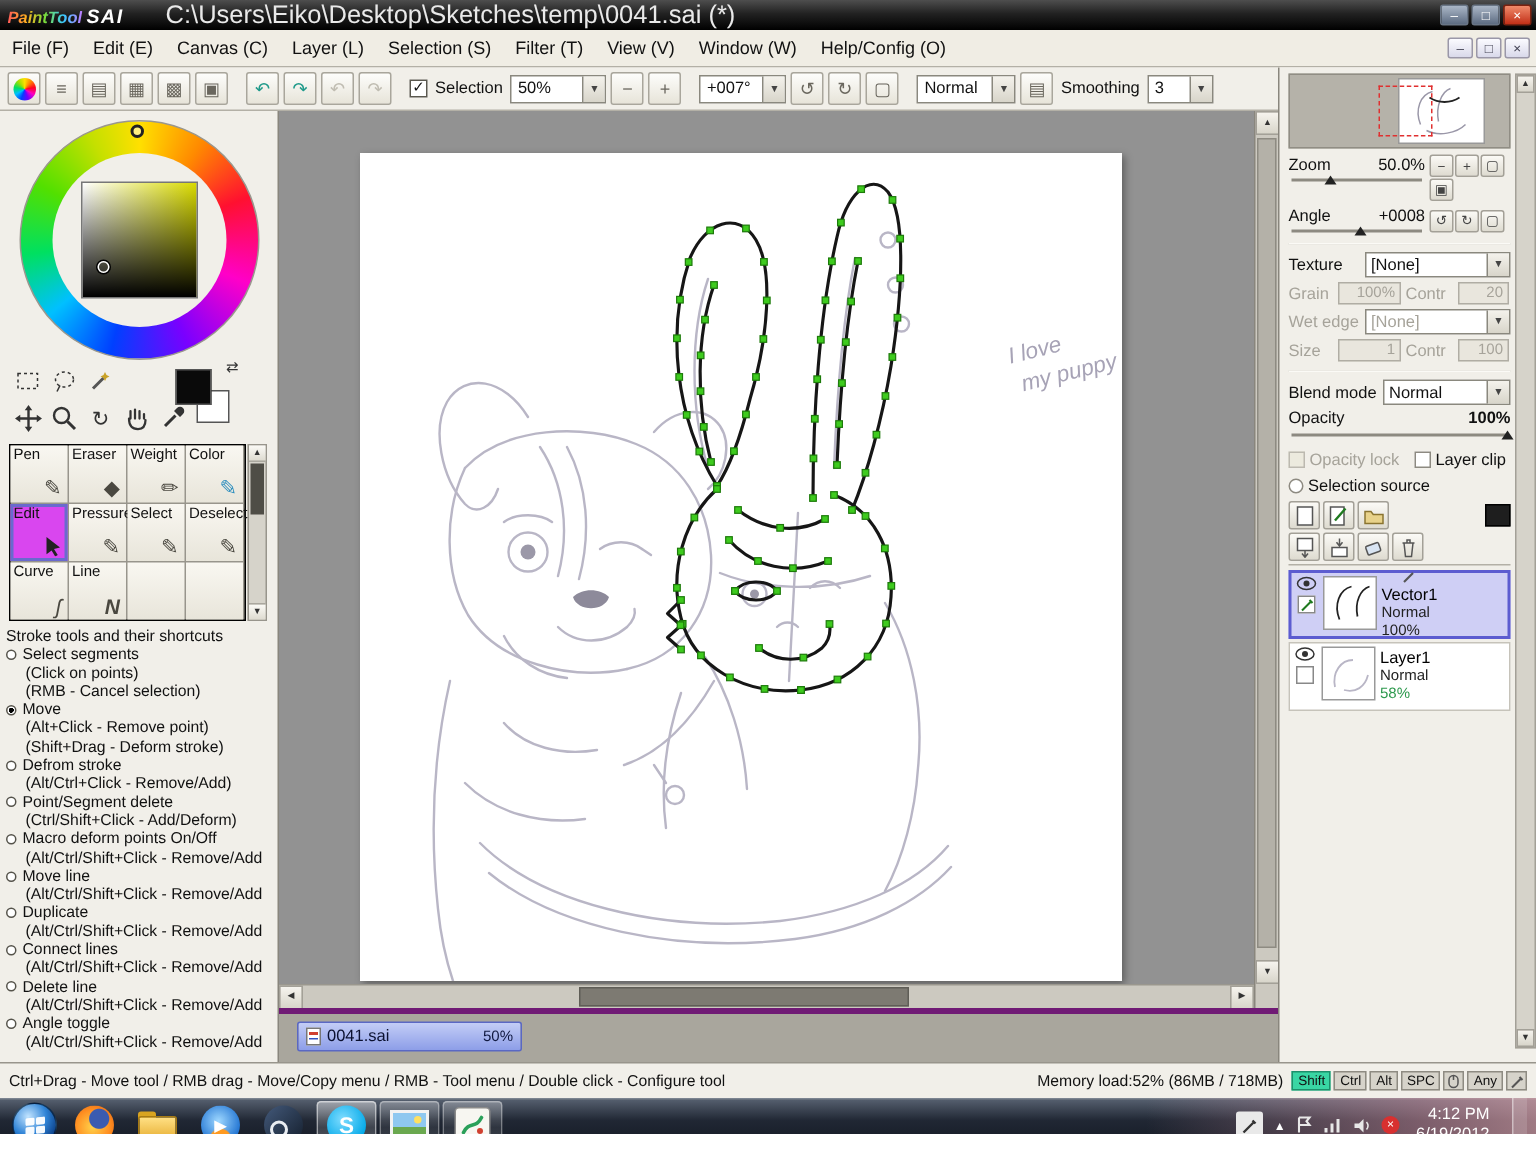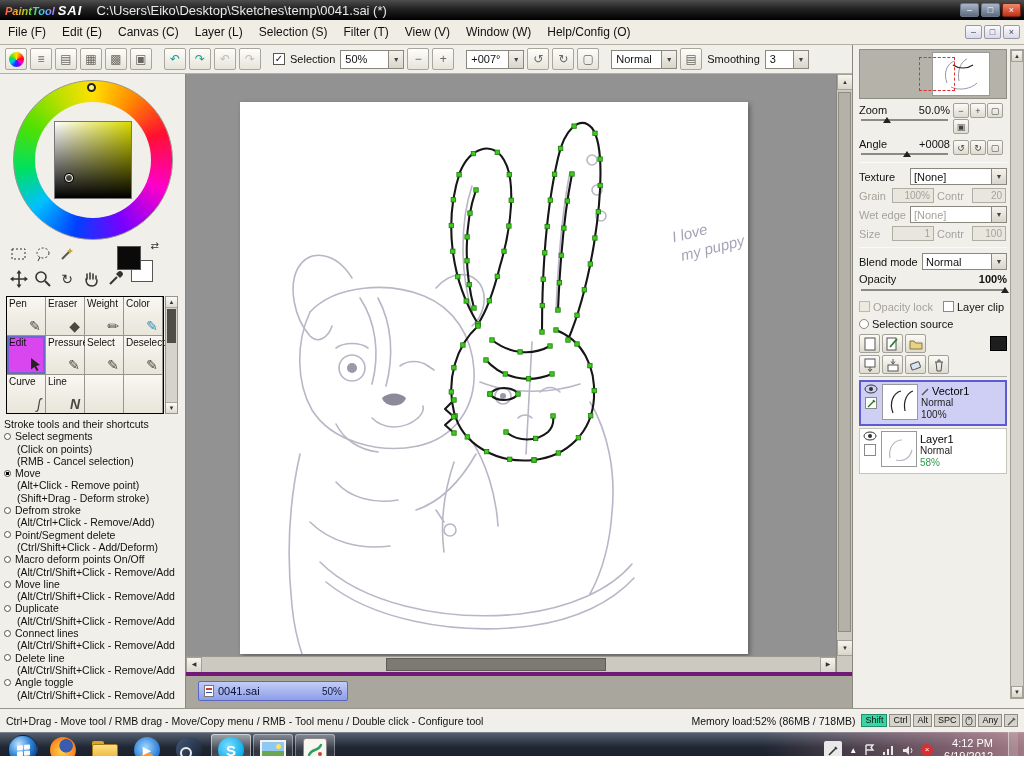--- a/index.html
+++ b/index.html
@@ -8,21 +8,21 @@
   #app { position:relative; width:1024px; height:756px; background:#f1efe9; overflow:hidden; }
 
   
   .titlebar { position:absolute; left:0; top:0; width:1024px; height:20px;
     background:linear-gradient(#4e4e4e,#222 45%,#000); display:flex; align-items:center; padding:0 3px; }
   .logo { display:flex; align-items:baseline; gap:3px; margin-left:2px; }
   .logo-paint { font-size:11px; font-style:italic; font-weight:bold;
     background:linear-gradient(90deg,#ff5a5a,#ffb020,#7ade3a,#39c8ff,#c07aff);
     -webkit-background-clip:text; background-clip:text; color:transparent; }
   .logo-sai { font-size:13px; font-style:italic; font-weight:bold; color:#fff; letter-spacing:1px; }
-  .title-path { margin-left:14px; color:#e9e9e9; font-size:13px; }
+  .title-path { margin-left:28px; color:#e9e9e9; font-size:17px; }
   .win-btns { margin-left:auto; display:flex; gap:2px; }
   .wbtn { width:19px; height:14px; border:1px solid #6a7686; border-radius:2px; color:#fff; font-size:9px;
     line-height:12px; text-align:center; background:linear-gradient(#aab6c6,#5d6c82); }
   .wbtn.close { background:linear-gradient(#f08a6a,#c23018); border-color:#7c2210; }
 
   
   .menubar { position:absolute; left:0; top:20px; width:1024px; height:25px; background:#f0ede4;
     border-bottom:1px solid #b3b0a6; display:flex; align-items:center; font-size:12px; }
   .menu-item { padding:4px 8px; cursor:default; }
   .mdi-btns { margin-left:auto; display:flex; gap:2px; padding-right:4px; }
@@ -160,21 +160,21 @@
   .solid-chip { margin-left:auto; width:17px; height:15px; background:#1e1e1e; border:1px solid #000; }
 
   .layer-list { border-top:1px solid #b3b0a6; padding-top:3px; }
   .layer-item { position:relative; height:46px; background:#fff; border:1px solid #c6c3ba; margin-bottom:2px;
     display:flex; gap:3px; padding:2px; }
   .layer-item.selected { background:#cfcff5; border:2px solid #5c5cd0; }
   .li-col1 { width:16px; display:flex; flex-direction:column; align-items:center; gap:3px; }
   .li-minibox { width:12px; height:12px; border:1px solid #888; background:#fff; display:flex; align-items:center; justify-content:center; }
   .li-thumb { width:36px; height:36px; border:1px solid #999; background:#fff; }
   .li-text { display:flex; flex-direction:column; justify-content:center; line-height:12px; }
-  .li-name { font-size:11px; color:#000; display:flex; align-items:center; gap:2px; }
+  .li-name { font-size:11px; color:#000; display:flex; align-items:center; gap:2px;flex-direction:column; }
   .li-mode { font-size:10px; color:#222; }
   .li-op { font-size:10px; color:#222; }
   .li-op.green { color:#2f9a4f; }
 
   
   .statusbar { position:absolute; left:0; top:708px; width:1024px; height:24px; background:#f1efe9;
     border-top:1px solid #98958c; display:flex; align-items:center; padding:0 6px; font-size:10.5px; white-space:nowrap; }
   .status-hint { overflow:hidden; }
   .status-right { margin-left:auto; display:flex; align-items:center; gap:2px; }
   .mem { margin-right:4px; font-size:10.5px; }

